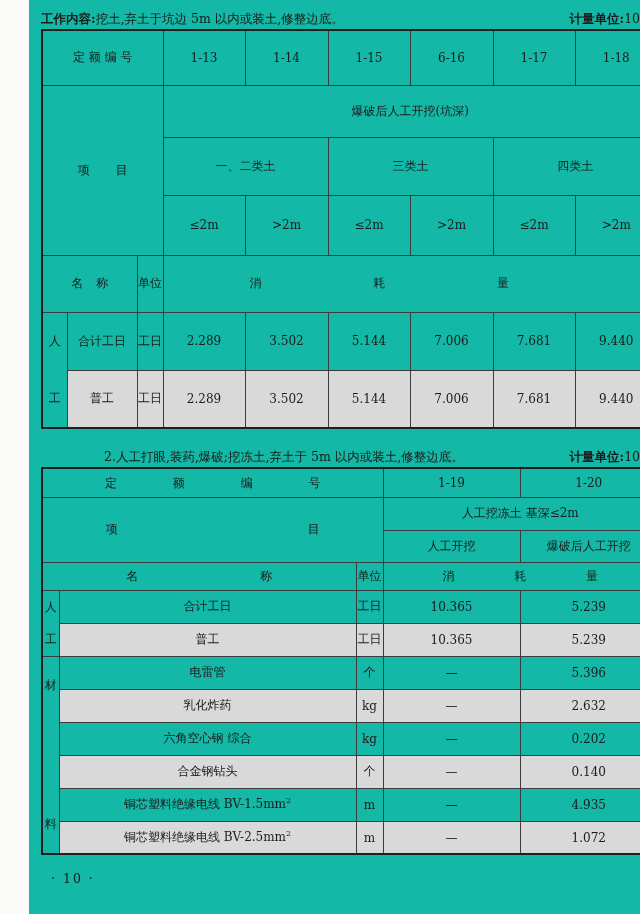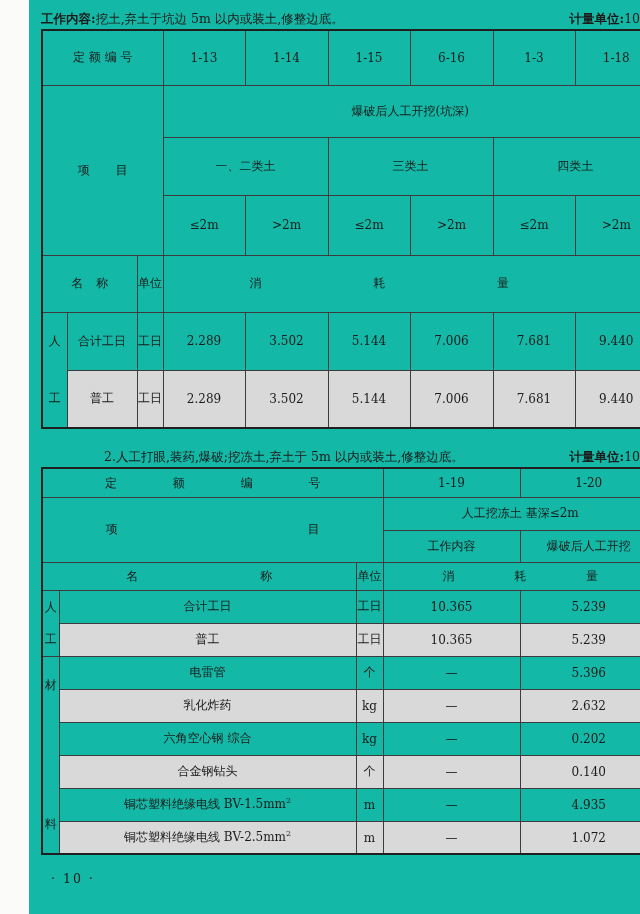--- a/index.html
+++ b/index.html
@@ -118,21 +118,21 @@
         <col style="width:82px">
         <col style="width:83px">
     </colgroup>
     <tbody>
         <tr class="r1">
       <td colspan="3">定 额 编 号</td>
       <td>1-13</td>
       <td>1-14</td>
       <td>1-15</td>
       <td>6-16</td>
-      <td>1-3</td>
+      <td>1-17</td>
       <td>1-18</td>
     </tr>
     <tr class="r2">
       <td colspan="3" rowspan="3" class="sp-item1">项 目</td>
       <td colspan="6">爆破后人工开挖(坑深)</td>
     </tr>
     <tr class="r3">
       <td colspan="2">一、二类土</td>
       <td colspan="2">三类土</td>
       <td colspan="2">四类土</td>
@@ -202,21 +202,21 @@
         <tr class="q1">
       <td colspan="3" class="sp-code2">定 额 编 号</td>
       <td>1-19</td>
       <td>1-20</td>
     </tr>
     <tr class="q2">
       <td colspan="3" rowspan="2" class="sp-item2">项 目</td>
       <td colspan="2">人工挖冻土 基深≤2m</td>
     </tr>
     <tr class="q3">
-      <td>工作内容</td>
+      <td>人工开挖</td>
       <td>爆破后人工开挖</td>
     </tr>
     <tr class="q4">
       <td colspan="2" class="sp-name2">名 称</td>
       <td>单位</td>
       <td colspan="2" class="sp-cons2">消 耗 量</td>
     </tr>
     <tr class="body">
       <td rowspan="2" class="vcell">
         <div class="vwrap">

